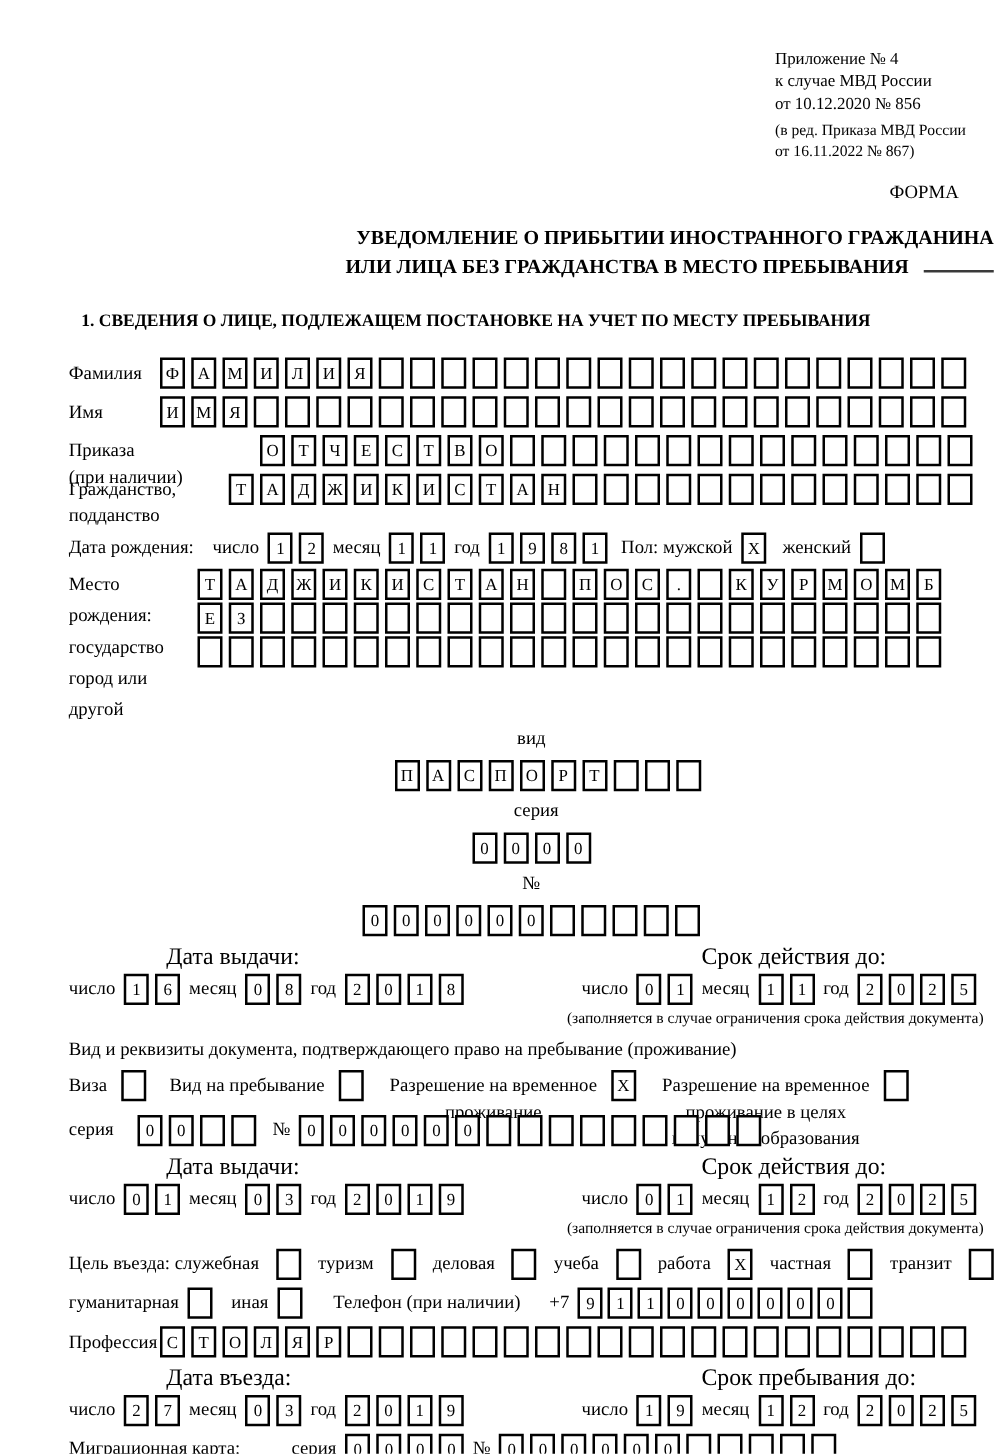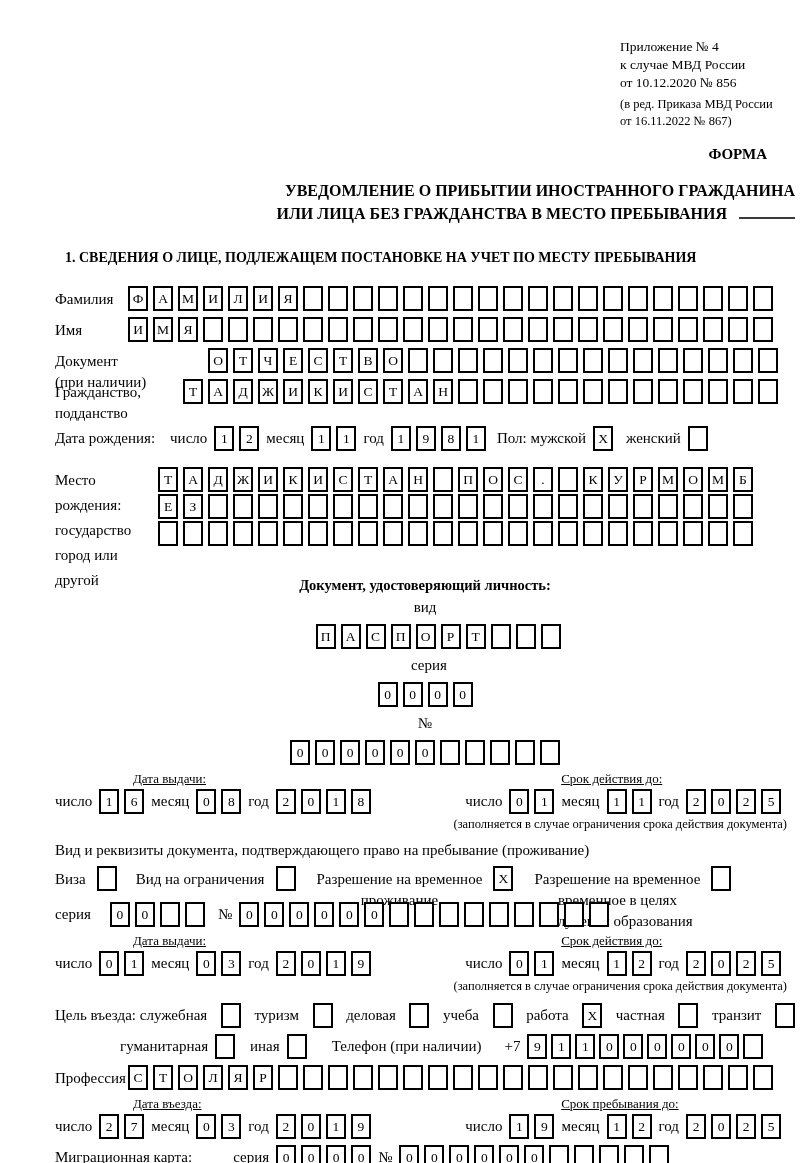--- a/index.html
+++ b/index.html
@@ -3,52 +3,52 @@
 <meta charset="utf-8">
 <style>
   html,body{margin:0;padding:0;background:#fff;}
   body{width:800px;height:1163px;overflow:hidden;color:#000;
        font-family:"Liberation Serif","DejaVu Serif",serif;font-size:15px;}
   .page{padding:38px 5px 0 55px;box-sizing:border-box;width:800px;}
 
   
   .annex{margin-left:565px;font-size:13.5px;line-height:18px;}
   .annex .rev{margin-top:4px;font-size:12.5px;line-height:17px;}
-  .forma{margin-top:16px;padding-right:28px;text-align:right;font-weight:bold;font-size:15px;}
+  .forma{margin-top:16px;padding-right:28px;text-align:right;font-weight:normal;font-size:15px;}
   .title{margin-top:16px;text-align:right;font-weight:bold;font-size:16px;line-height:23px;}
   .tblank{display:inline-block;width:56px;height:12px;border-bottom:2.5px solid #3a3a3a;margin-left:12px;}
   .sec1{margin-top:25px;font-weight:bold;font-size:14px;margin-left:10px;}
 
   
   .frow{display:flex;align-items:flex-start;}
   .lbl{flex:none;line-height:21px;padding-top:3px;}
   .w73{width:73px;}.w128{width:128px;}.w153{width:153px;}.w103{width:103px;}.w95{width:95px;}
   .cellrow{display:flex;gap:5px;flex:none;}
   .cell{flex:none;width:20px;height:25px;border:2px solid #000;box-sizing:border-box;
         display:flex;align-items:center;justify-content:center;font-size:13.5px;background:#fff;}
   .stack>.cellrow{margin-bottom:2px;}
 
   
   .dates{display:flex;justify-content:space-between;padding-right:14px;margin-top:6px;}
-  .dtitle{font-size:13px;margin-bottom:2px;text-decoration:underline;}
+  .dtitle{font-size:19px;margin-bottom:2px;}
   .dtitle.l{margin-left:78px;} .dtitle.r{margin-left:96px;}
   .drow{display:flex;align-items:center;gap:7px;}
   .footnote{font-size:12.5px;text-align:right;padding-right:8px;margin-top:3px;}
 
   
   .permrow{display:flex;align-items:flex-start;gap:11px;margin-top:5px;}
   .pml{flex:none;line-height:21px;padding-top:3px;}
   .pml.c{text-align:center;}
   .goalrow{display:flex;align-items:center;gap:6px;margin-top:9px;justify-content:space-between;}
   .goalrow .g{flex:none;}
   .inrow{display:flex;align-items:center;gap:7px;}
 
   .dochdr{text-align:center;font-weight:bold;font-size:14.5px;margin:4px 0 3px 0;}
   .plain{line-height:21px;}
-  .mt4{margin-top:16px;}.mt6{margin-top:6px;}.mt8{margin-top:8px;}.mt20{margin-top:20px;}
+  .mt4{margin-top:4px;}.mt6{margin-top:6px;}.mt8{margin-top:8px;}.mt20{margin-top:20px;}
 </style>
 </head>
 <body>
 
 <div class="page">
 
   <div class="annex">
     <div>Приложение № 4</div>
     <div>к случае МВД России</div>
     <div>от 10.12.2020 № 856</div>
@@ -126,21 +126,21 @@
         <span class="cell"></span>
         <span class="cell"></span>
         <span class="cell"></span>
         <span class="cell"></span>
         <span class="cell"></span>
       </div>
   </div>
 
   <div class="frow mt6">
     <div class="lbl w153">
-      <div>Документ</div>
+      <div>Приказа</div>
       <div>(при наличии)</div>
     </div>
     <div class="cellrow">
         <span class="cell">О</span>
         <span class="cell">Т</span>
         <span class="cell">Ч</span>
         <span class="cell">Е</span>
         <span class="cell">С</span>
         <span class="cell">Т</span>
         <span class="cell">В</span>
@@ -306,21 +306,20 @@
           <span class="cell"></span>
           <span class="cell"></span>
           <span class="cell"></span>
           <span class="cell"></span>
           <span class="cell"></span>
           <span class="cell"></span>
         </div>
     </div>
   </div>
 
-  <div class="dochdr" style="margin-top:-16px;">Документ, удостоверяющий личность:</div>
 
   <div class="inrow" style="gap:6px;flex-direction:column;">
     <span class="plain">вид</span>
     <span class="cellrow" style="margin-left:26px;">
         <span class="cell">П</span>
         <span class="cell">А</span>
         <span class="cell">С</span>
         <span class="cell">П</span>
         <span class="cell">О</span>
         <span class="cell">Р</span>
@@ -400,34 +399,34 @@
   </div>
   <div class="footnote">(заполняется в случае ограничения срока действия документа)</div>
 
   <div class="plain mt8">Вид и реквизиты документа, подтверждающего право на пребывание (проживание)</div>
 
   <div class="permrow">
     <span class="pml">Виза</span>
     <span class="cellrow">
         <span class="cell"></span>
       </span>
-    <span class="pml" style="margin-left:8px;">Вид на ограничения</span>
+    <span class="pml" style="margin-left:8px;">Вид на пребывание</span>
     <span class="cellrow">
         <span class="cell"></span>
       </span>
     <span class="pml c" style="margin-left:10px;">
       <span>Разрешение на временное</span><br>
       <span>проживание</span>
     </span>
     <span class="cellrow">
         <span class="cell">X</span>
       </span>
     <span class="pml c" style="margin-left:10px;">
       <span>Разрешение на временное</span><br>
-      <span>временное в целях</span><br>
+      <span>проживание в целях</span><br>
       <span>получения образования</span>
     </span>
     <span class="cellrow">
         <span class="cell"></span>
       </span>
   </div>
 
   <div class="inrow" style="margin-top:-30px;">
     <span class="plain">серия</span>
     <span class="cellrow" style="margin-left:12px;">
@@ -528,21 +527,21 @@
     <span class="g">частная</span>
     <span class="cellrow">
         <span class="cell"></span>
       </span>
     <span class="g">транзит</span>
     <span class="cellrow">
         <span class="cell"></span>
       </span>
   </div>
 
-  <div class="inrow mt6" style="margin-left:65px;">
+  <div class="inrow mt6" style="">
     <span>гуманитарная</span>
     <span class="cellrow">
         <span class="cell"></span>
       </span>
     <span style="margin-left:8px;">иная</span>
     <span class="cellrow">
         <span class="cell"></span>
       </span>
     <span style="margin-left:18px;">Телефон (при наличии)</span>
     <span style="margin-left:16px;">+7</span>

